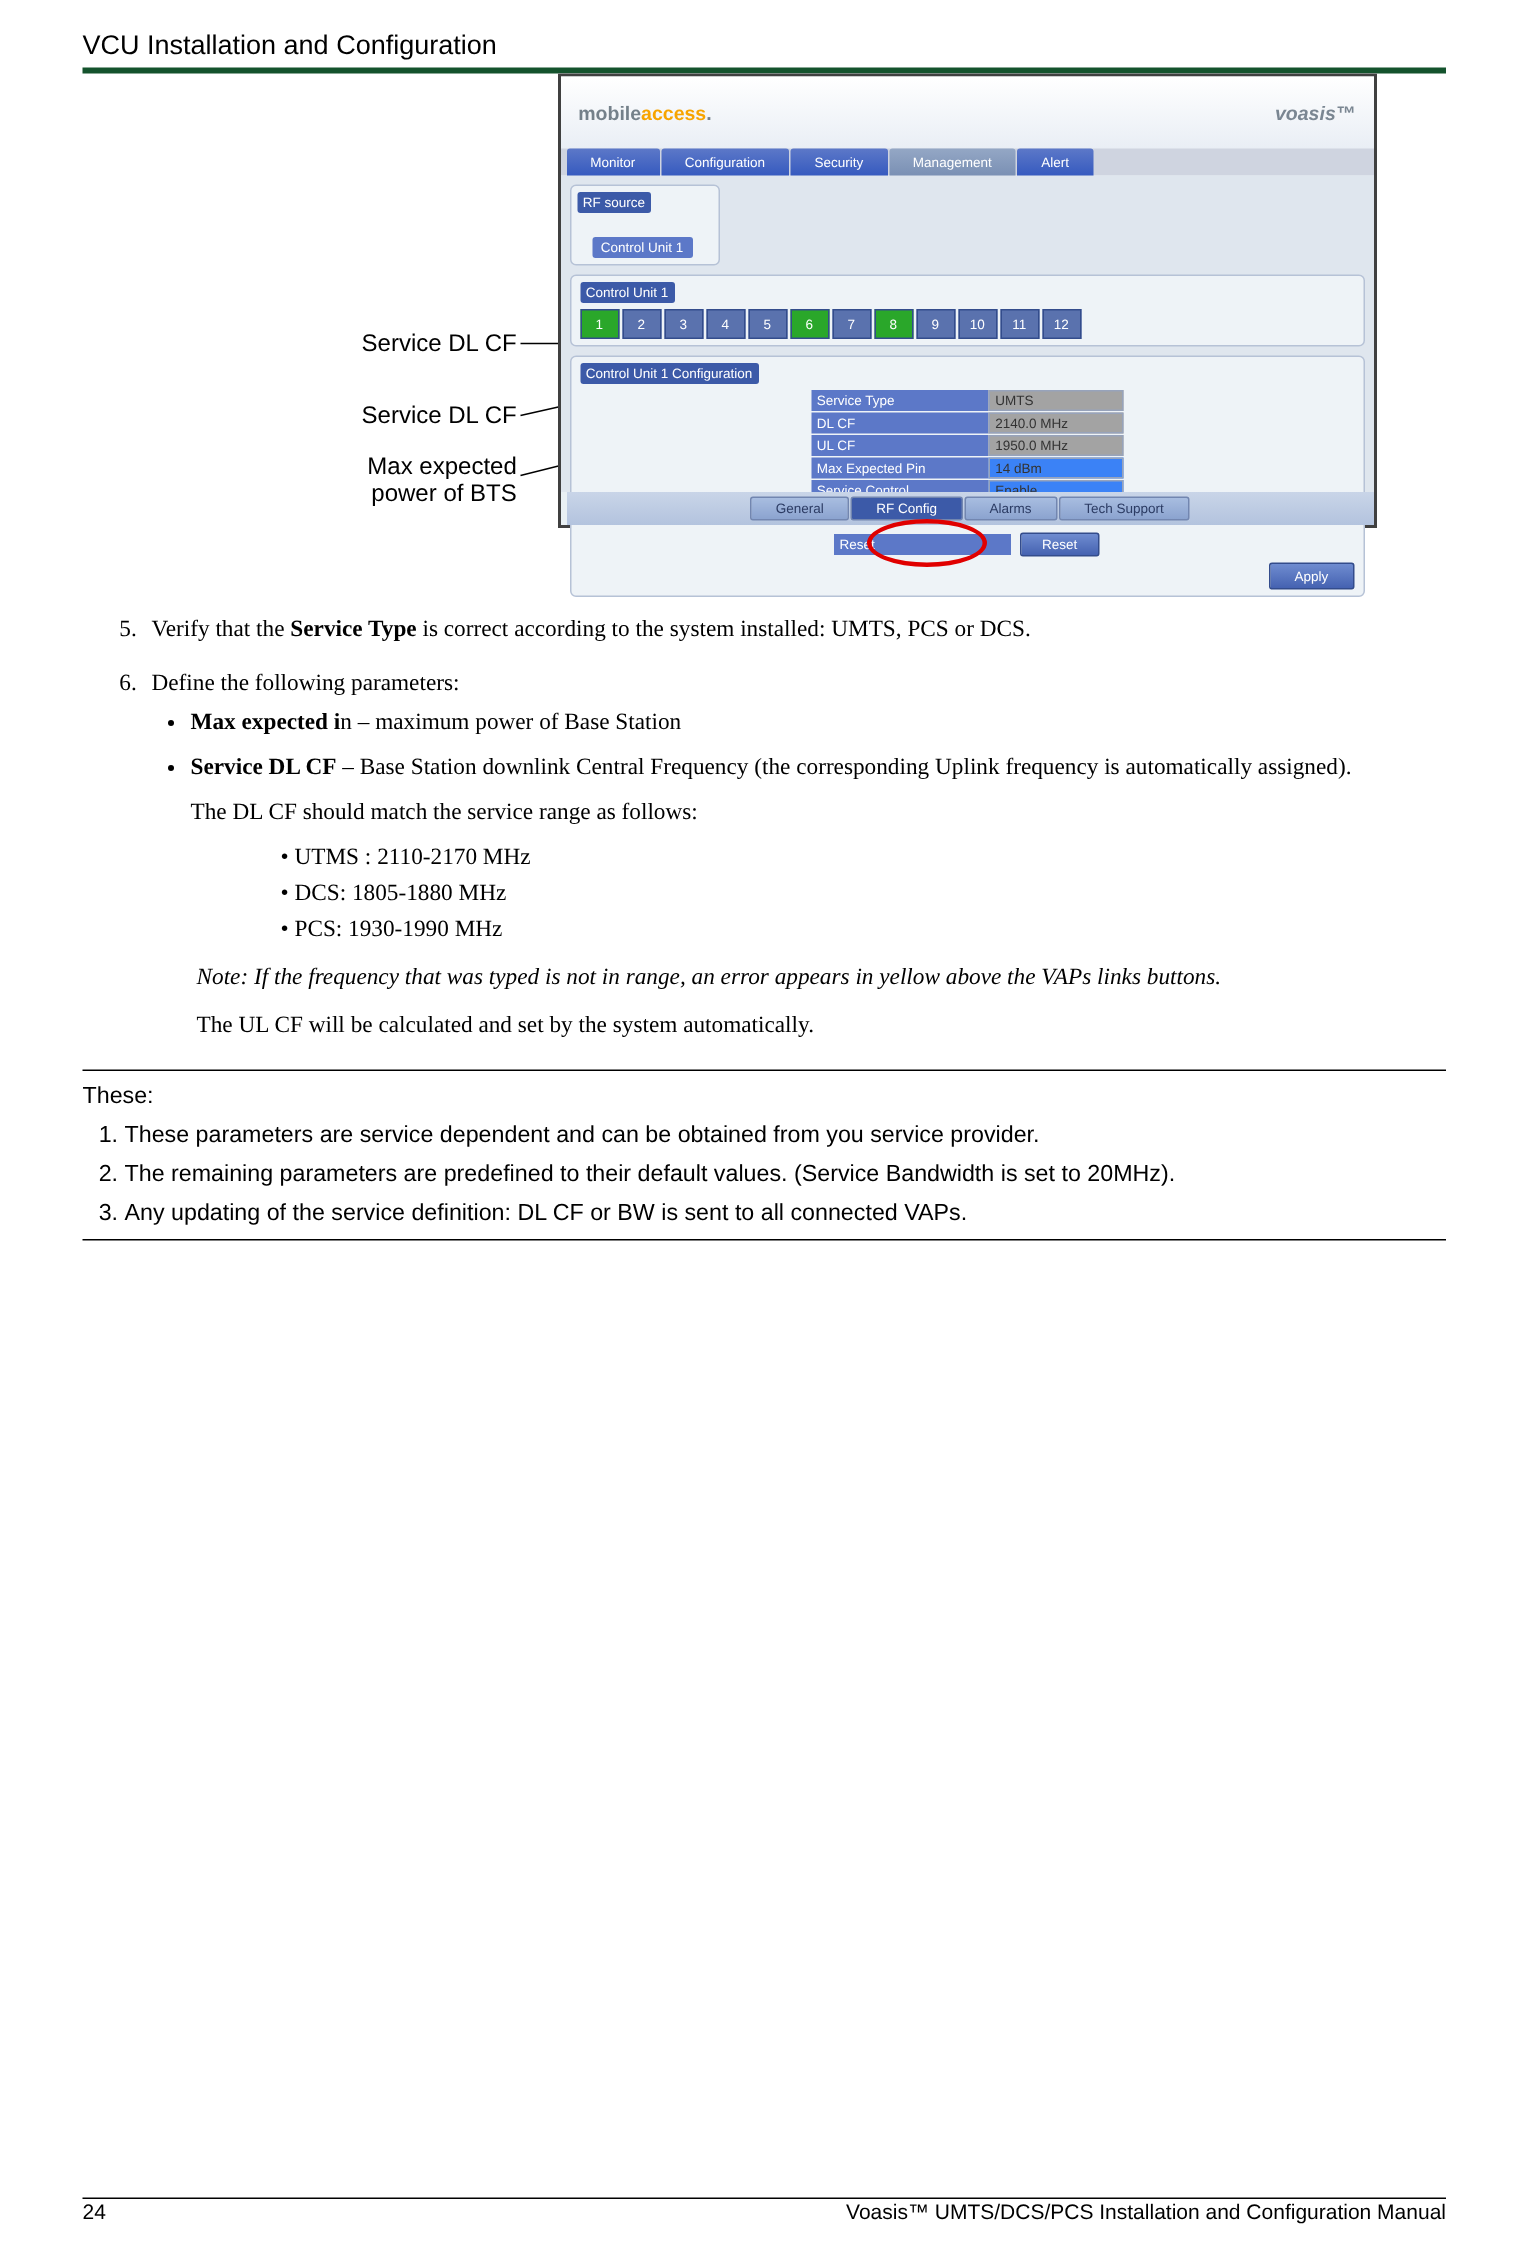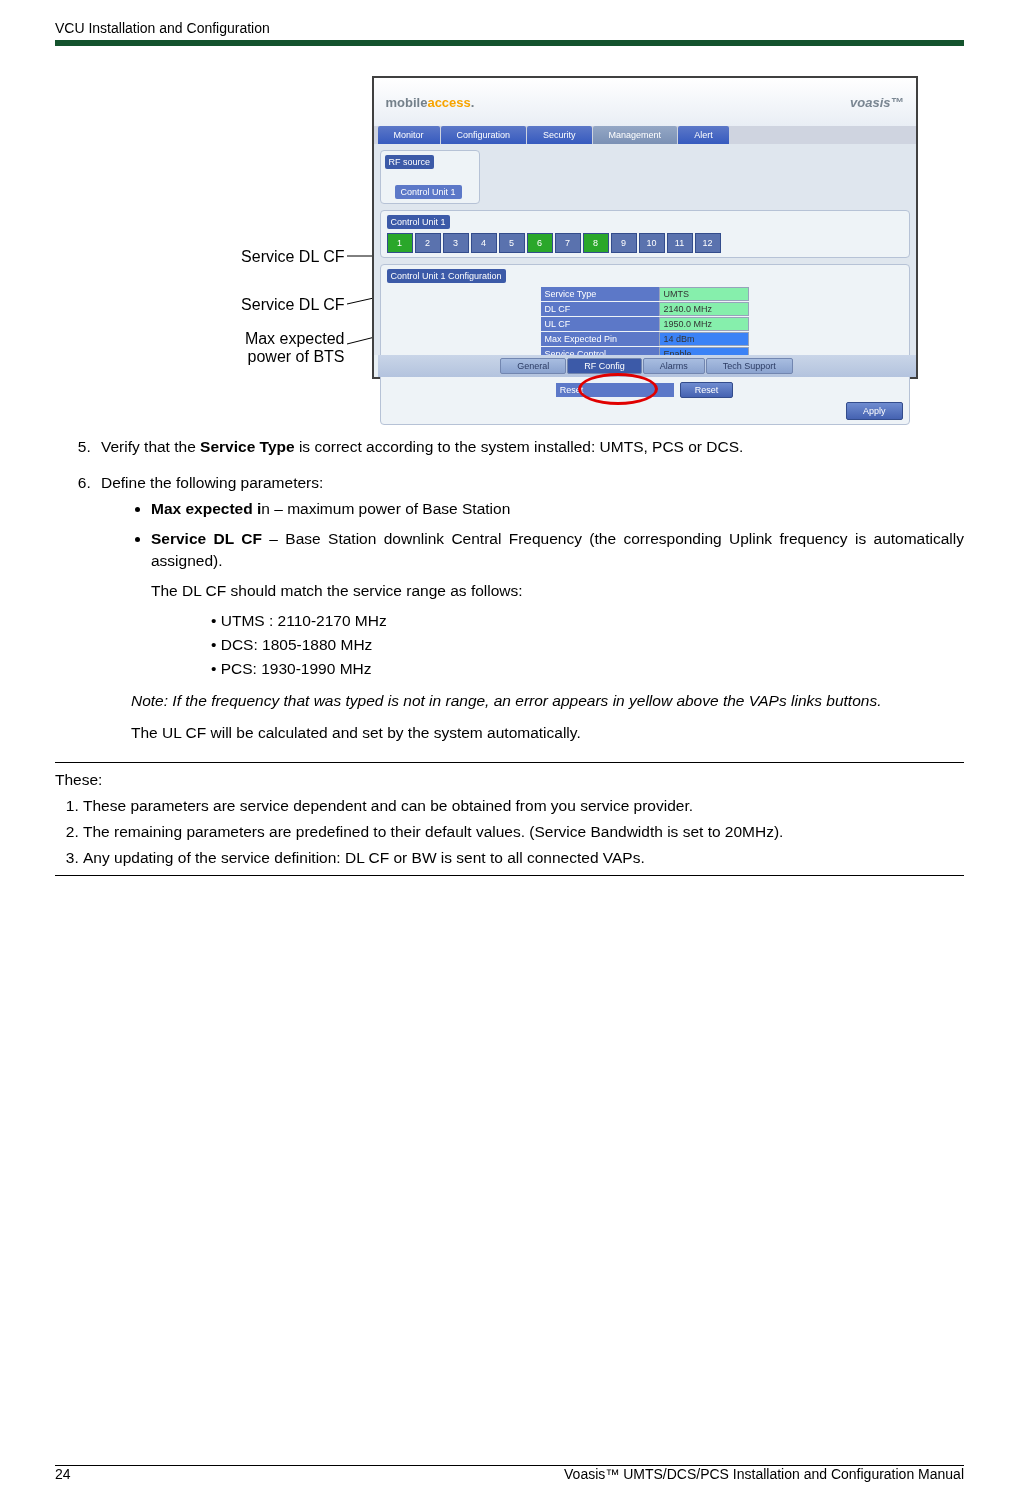--- a/index.html
+++ b/index.html
@@ -11,24 +11,23 @@
     width: 1019px;
   }
   .page {
     padding: 20px 55px 10px 55px;
     position: relative;
     box-sizing: border-box;
     width: 1019px;
     min-height: 1496px;
   }
   .header-line {
-    border-bottom: 6px solid #14532d;
+    border-bottom: 4px solid #14532d;
     padding-bottom: 4px;
-    margin-bottom: 30px;
-    font-size: 14px;
+    font-size: 18px;
   }
   .diagram-wrap {
     position: relative;
     width: 820px;
     height: 340px;
     margin: 0 auto 20px auto;
   }
   .callout {
     position: absolute;
     right: 575px;
@@ -167,21 +166,21 @@
   .cfg-label {
     width: 110px;
     background: #5c78c8;
     color: #fff;
     font-size: 9px;
     padding: 2px 4px;
     border-radius: 0;
   }
   .cfg-value {
     width: 90px;
-    background: #86efac;
+    background: #a3a3a3;
     border: 1px solid #97a3bb;
     font-size: 9px;
     padding: 1px 4px;
     box-sizing: border-box;
     color: #333;
   }
   .cfg-value.sel { background: #3b82f6; }
   .reset-row { display: flex; align-items: center; justify-content: center; gap: 6px; margin-top: 6px; }
   .reset-btn {
     background: linear-gradient(#6f8cd0, #4562b1);
@@ -239,35 +238,35 @@
   
   .content {
     font-size: 15.5px;
     line-height: 1.42;
     max-width: 910px;
     margin: 0 auto;
   }
   ol.main-list {
     padding-left: 40px;
     margin: 0;
+    font-family: Liberation Serif, serif;
   }
   ol.main-list > li {
     margin-bottom: 14px;
     text-align: justify;
     padding-left: 6px;
   }
   ul.bullets {
     list-style: disc;
     padding-left: 26px;
     margin: 4px 0 4px 0;
   }
   ul.bullets > li {
     margin-bottom: 8px;
     text-align: justify;
-    margin-left: 24px;
   }
   .sub-para { margin: 8px 0 8px 0; }
   .ranges { margin-left: 60px; }
   .ranges div { margin: 2px 0; }
   .note-italic {
     font-style: italic;
     margin: 10px 0 10px 30px;
     text-align: justify;
   }
   .last-para { margin: 10px 0 18px 30px; }

